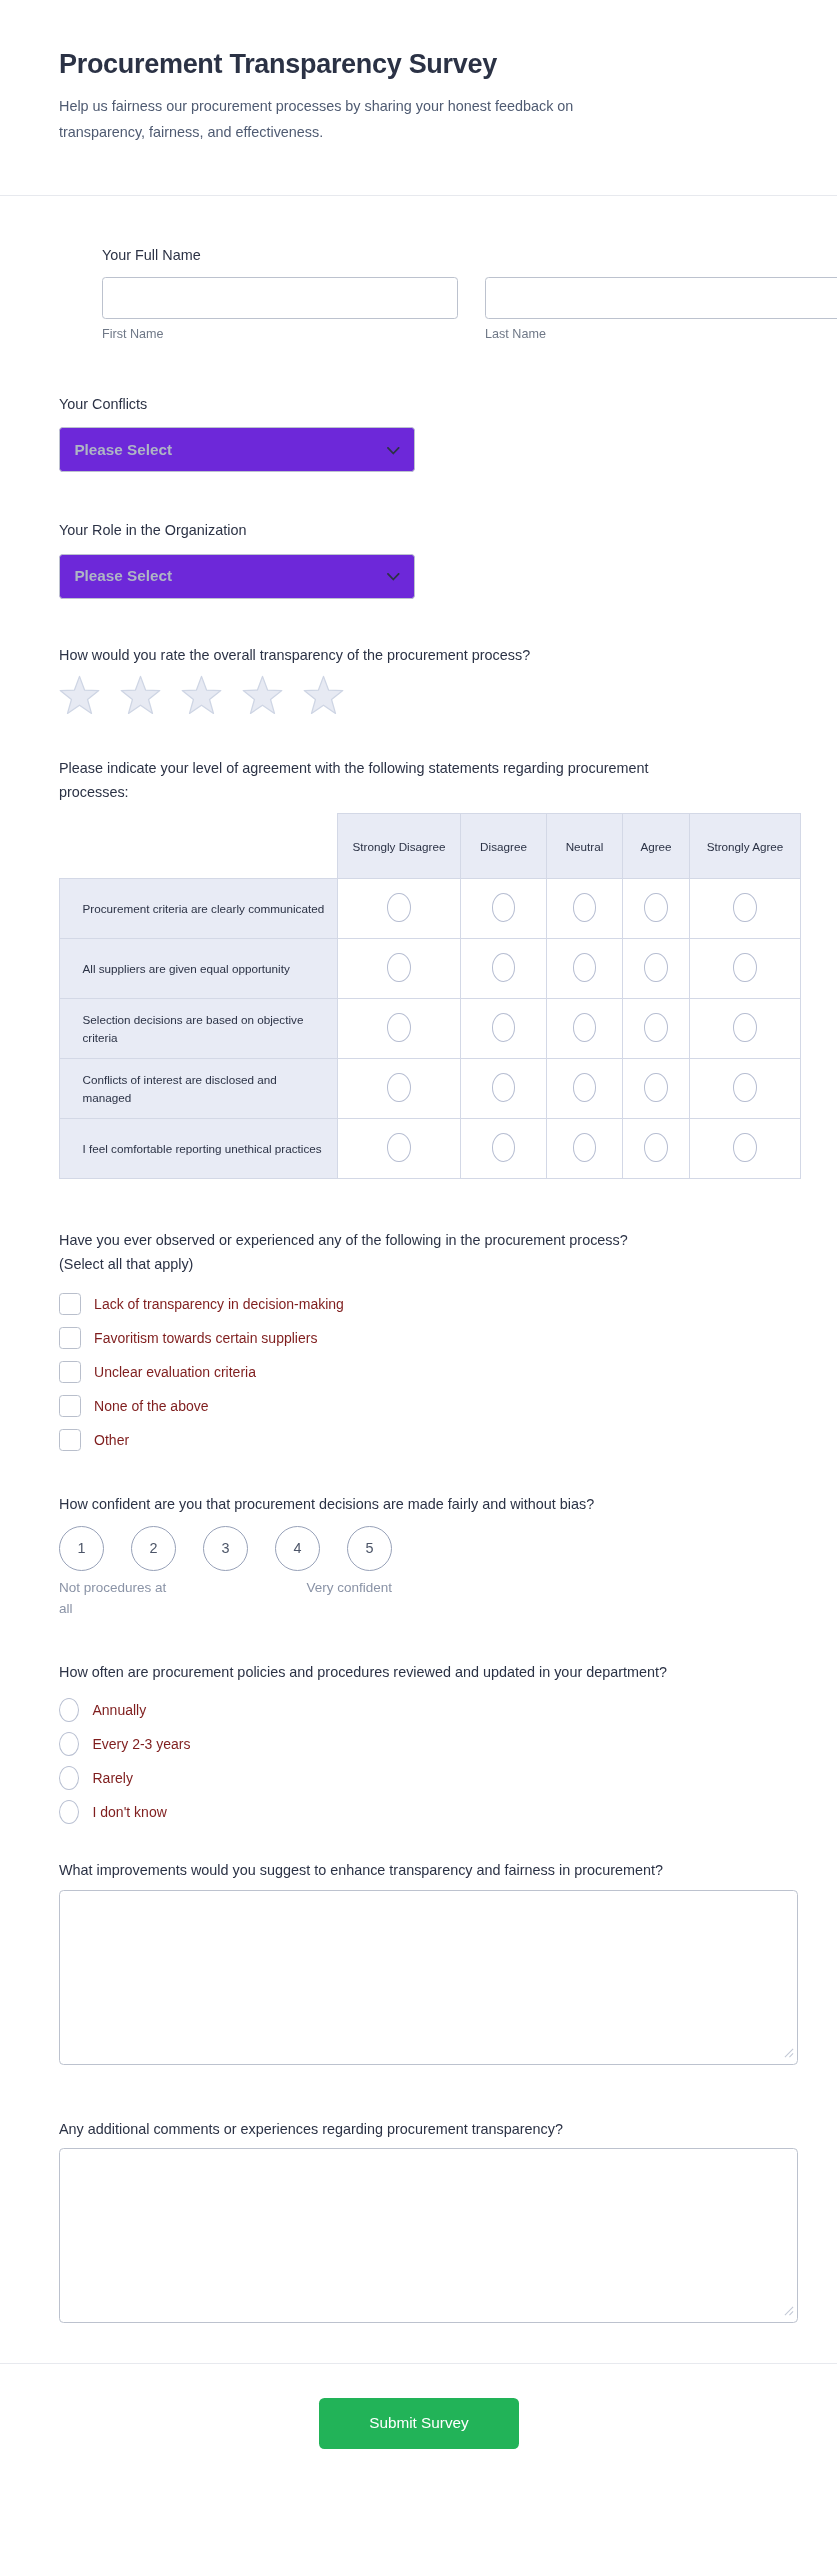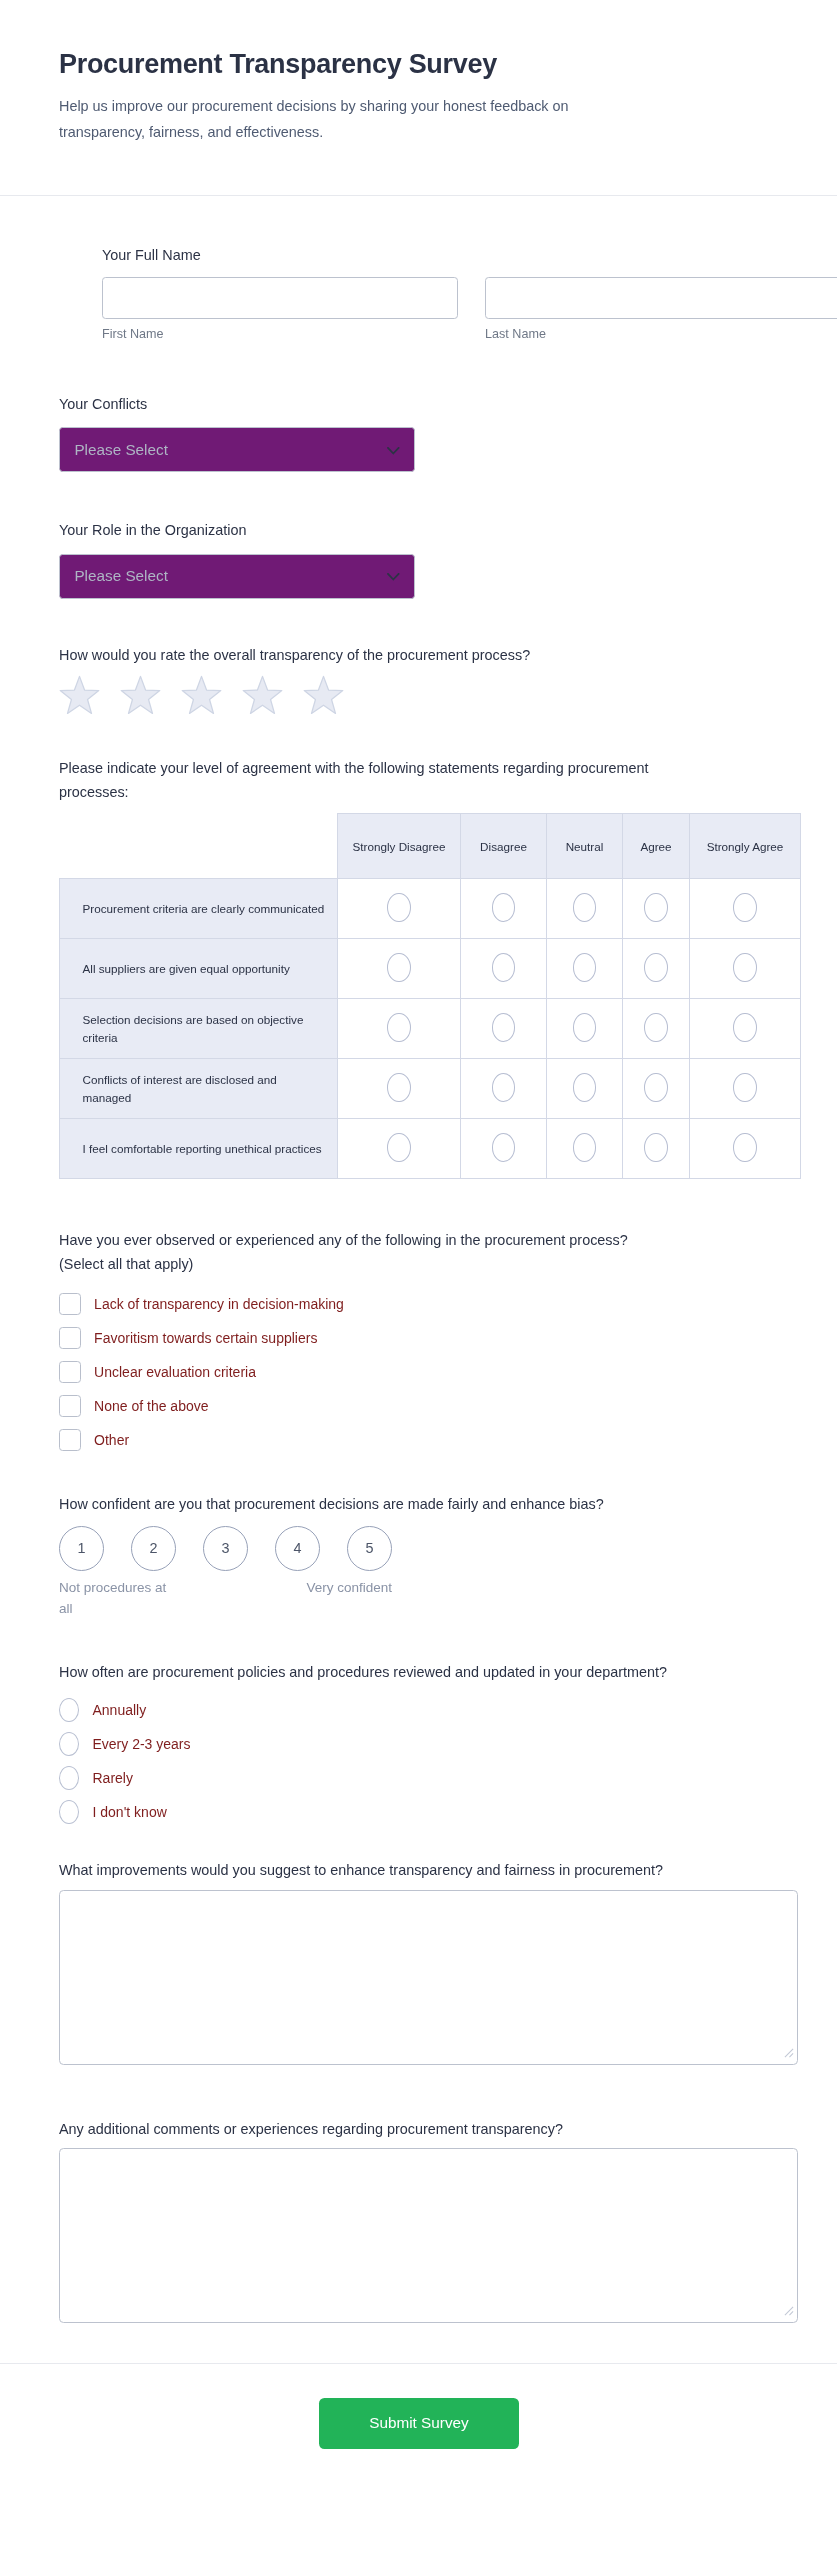--- a/index.html
+++ b/index.html
@@ -28,21 +28,21 @@
   .name-col { width:356px; }
   .text-input {
     width:100%; height:42px; border:0.9px solid #bcc2ce; border-radius:3.6px;
     font-family:inherit; font-size:14.4px; padding:0 10.8px; color:#2c3345; outline:none; background:#fff;
   }
   .sublabel { font-size:12.6px; color:#6f7887; margin-top:8px; }
 
   
   .select {
     margin-top:14.4px; width:356px; height:45px; border:0.9px solid #bcc2ce; border-radius:3.6px;
-    display:flex; align-items:center; justify-content:space-between; padding:0 14.4px; background:#701a75; cursor:pointer;
+    display:flex; align-items:center; justify-content:space-between; padding:0 14.4px; background:#6d28d9; cursor:pointer;font-weight:bold;
   }
   .select .ph { font-size:15.3px; color:#aeb5c4; }
 
   
   .stars { display:flex; gap:20px; margin-top:10.8px; }
   .star { width:41px; height:41px; cursor:pointer; }
 
   
   table.matrix { border-collapse:collapse; table-layout:fixed; width:740px; margin-top:9px; }
   table.matrix th, table.matrix td { border:0.9px solid #d3d8e6; }
@@ -96,21 +96,21 @@
   .submit-btn {
     width:200px; height:51px; background:#22b358; color:#ffffff; border:none; border-radius:5.4px;
     font-family:inherit; font-size:15.3px; font-weight:500; cursor:pointer;
   }
 </style>
 </head>
 <body>
 
 <div class="header">
   <h1 class="form-title">Procurement Transparency Survey</h1>
-  <p class="form-subtitle">Help us improve our procurement decisions by sharing your honest feedback on transparency, fairness, and effectiveness.</p>
+  <p class="form-subtitle">Help us fairness our procurement processes by sharing your honest feedback on transparency, fairness, and effectiveness.</p>
 </div>
 <div class="divider"></div>
 
 <div class="form-body">
 
   <div class="q" style="margin-top:50px;padding-left:43px;">
     <div class="q-label">Your Full Name</div>
     <div class="name-row">
       <div class="name-col">
         <input class="text-input" type="text" value="" style="">
@@ -254,21 +254,21 @@
         <span class="opt-text">None of the above</span>
       </div>
       <div class="opt-row">
         <span class="checkbox"></span>
         <span class="opt-text">Other</span>
       </div>
     </div>
   </div>
 
   <div class="q" style="margin-top:38px;">
-    <div class="q-label" style="max-width:739px;">How confident are you that procurement decisions are made fairly and enhance bias?</div>
+    <div class="q-label" style="max-width:739px;">How confident are you that procurement decisions are made fairly and without bias?</div>
     <div class="scale-row">
       <div class="scale-circle">1</div>
       <div class="scale-circle">2</div>
       <div class="scale-circle">3</div>
       <div class="scale-circle">4</div>
       <div class="scale-circle">5</div>
     </div>
     <div class="scale-labels">
       <div class="scale-min">Not procedures at all</div>
       <div class="scale-max">Very confident</div>

